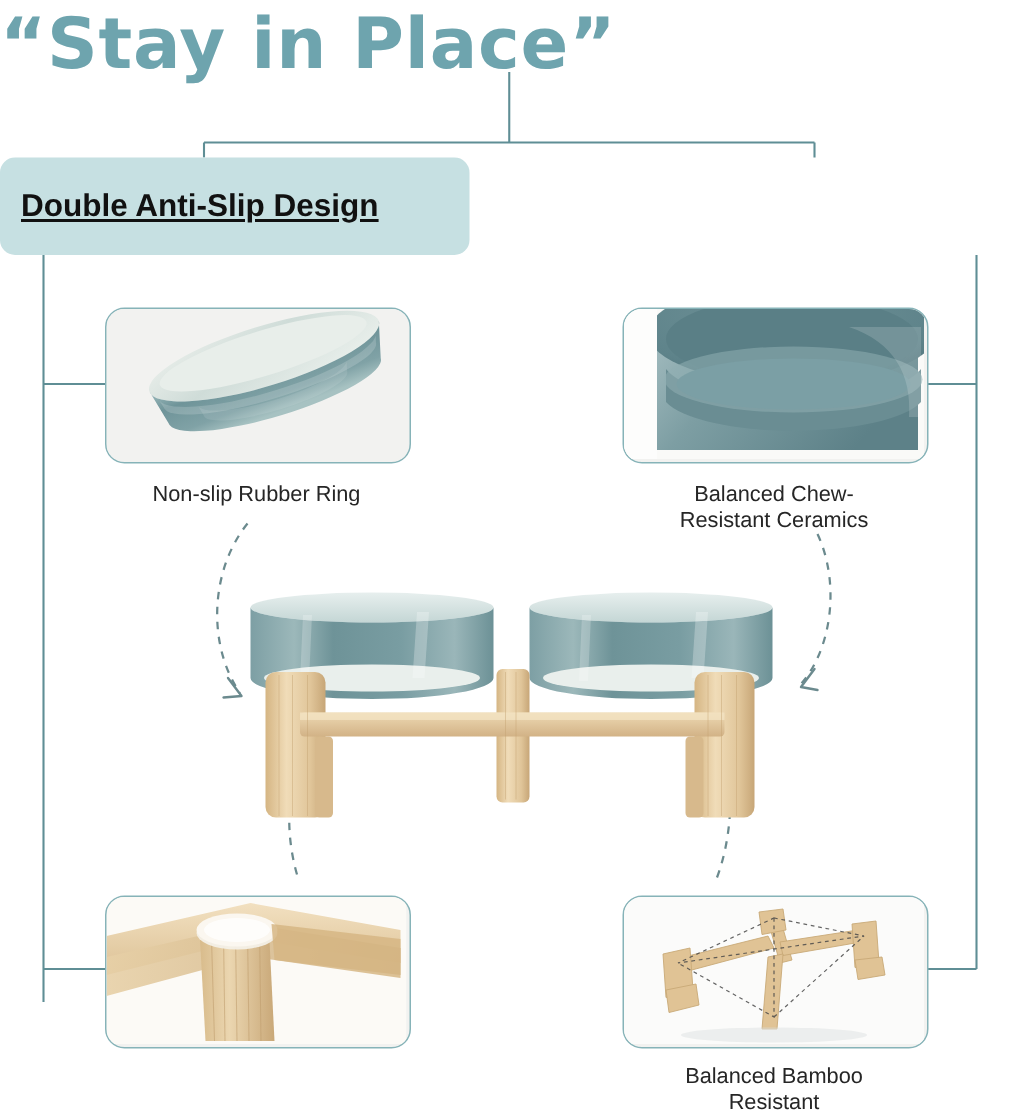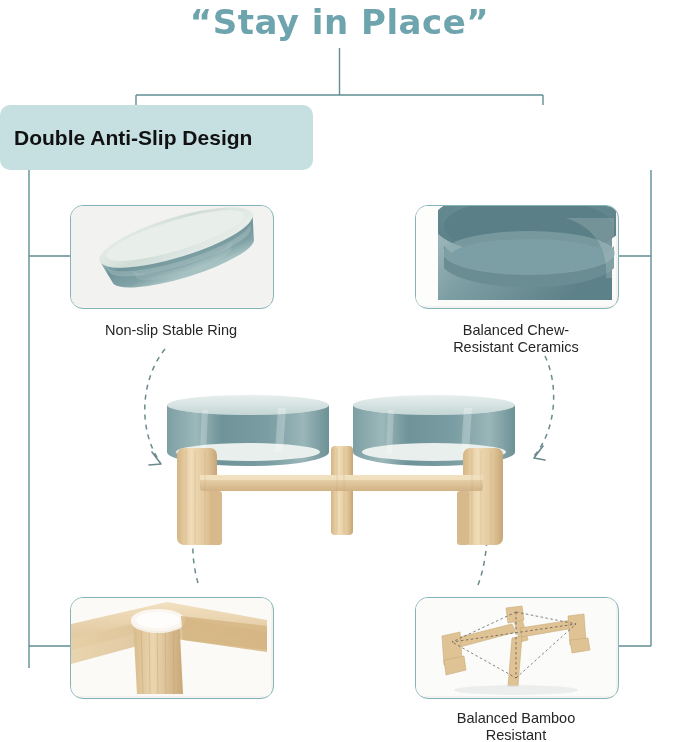--- a/index.html
+++ b/index.html
@@ -5,38 +5,39 @@
   html,body{margin:0;padding:0;background:#ffffff;}
   body{
     width:679px;height:742px;position:relative;overflow:hidden;
     font-family:"Liberation Sans","DejaVu Sans",sans-serif;
     color:#1a1a1a;
   }
   .stage{position:absolute;inset:0;width:679px;height:742px;}
 
   
   .title{
-    position:absolute;left:0;top:2px;width:679px;text-align:center;
-    font-size:34px;font-weight:700;letter-spacing:.5px;
+    position:absolute;left:0;top:2px;width:679px;
+    font-size:47px;font-weight:700;letter-spacing:.5px;
     color:#6EA4AE;
     font-family:"DejaVu Sans","Liberation Sans",sans-serif;
     white-space:nowrap;
   }
 
   
   .connectors{position:absolute;left:0;top:0;width:679px;height:742px;pointer-events:none;}
 
   
   .pill{
     position:absolute;background:#C6E0E2;border-radius:10px;
     display:flex;align-items:center;
   }
   .pill-label{
     width:100%;text-align:center;font-size:21px;font-weight:700;color:#111111;
     font-family:"Liberation Sans","DejaVu Sans",sans-serif;
+    text-decoration:underline;
   }
   #pill-left{left:0px;top:105px;width:313px;height:65px;}
   #pill-left .pill-label{text-align:left;padding-left:14px;}
   #pill-right{left:369px;top:105px;width:310px;height:65px;}
 
   
   .thumb{
     position:absolute;border:1.5px solid #86B3B8;border-radius:13px;
     background:#F2F2F0;overflow:hidden;
   }
@@ -122,21 +123,21 @@
       <rect width="200" height="100" fill="#F2F2F0"></rect>
       <g transform="rotate(-17 100 56)">
         <ellipse cx="112" cy="34" rx="80" ry="20" fill="url(#tlRing)"></ellipse>
         <ellipse cx="112" cy="32" rx="72" ry="15" fill="#E8EEEA"></ellipse>
         <path d="M32 34 A80 20 0 0 0 192 34 L186 58 A74 17 0 0 1 38 58 Z" fill="url(#tlBowl)"></path>
         <path d="M36 40 A76 18 0 0 0 188 40 L186 47 A74 16 0 0 1 38 47 Z" fill="#ffffff" opacity="0.17"></path>
         <path d="M60 52 A52 12 0 0 0 164 52 L162 60 A50 11 0 0 1 62 60 Z" fill="#ffffff" opacity="0.10"></path>
       </g>
     </svg>
   </div>
-  <div class="caption" id="cap-tl">Non-slip Stable Ring</div>
+  <div class="caption" id="cap-tl">Non-slip Rubber Ring</div>
 
   <div class="thumb" id="thumb-tr">
     <svg width="200" height="100" viewBox="0 0 200 100">
       <defs>
         <linearGradient id="trOut" x1="0" y1="0" x2="1" y2="0.4">
           <stop offset="0" stop-color="#A8C0C3"></stop>
           <stop offset="0.4" stop-color="#7D9EA3"></stop>
           <stop offset="1" stop-color="#5D8188"></stop>
         </linearGradient>
         <radialGradient id="trIn" cx="0.45" cy="0.3" r="0.8">

